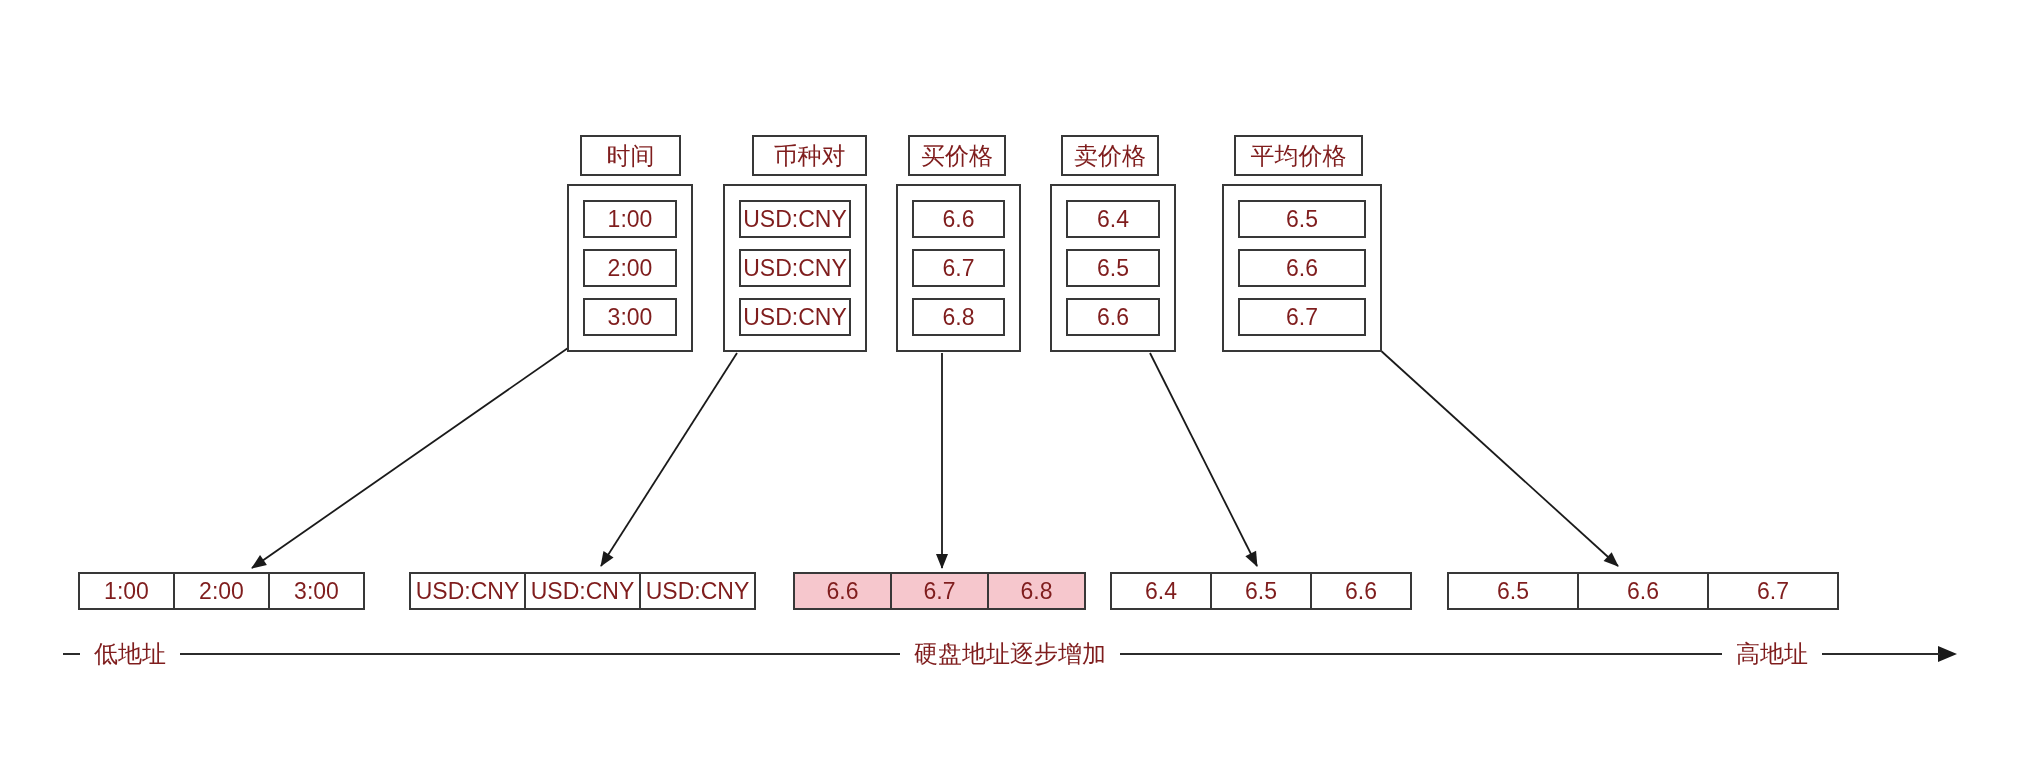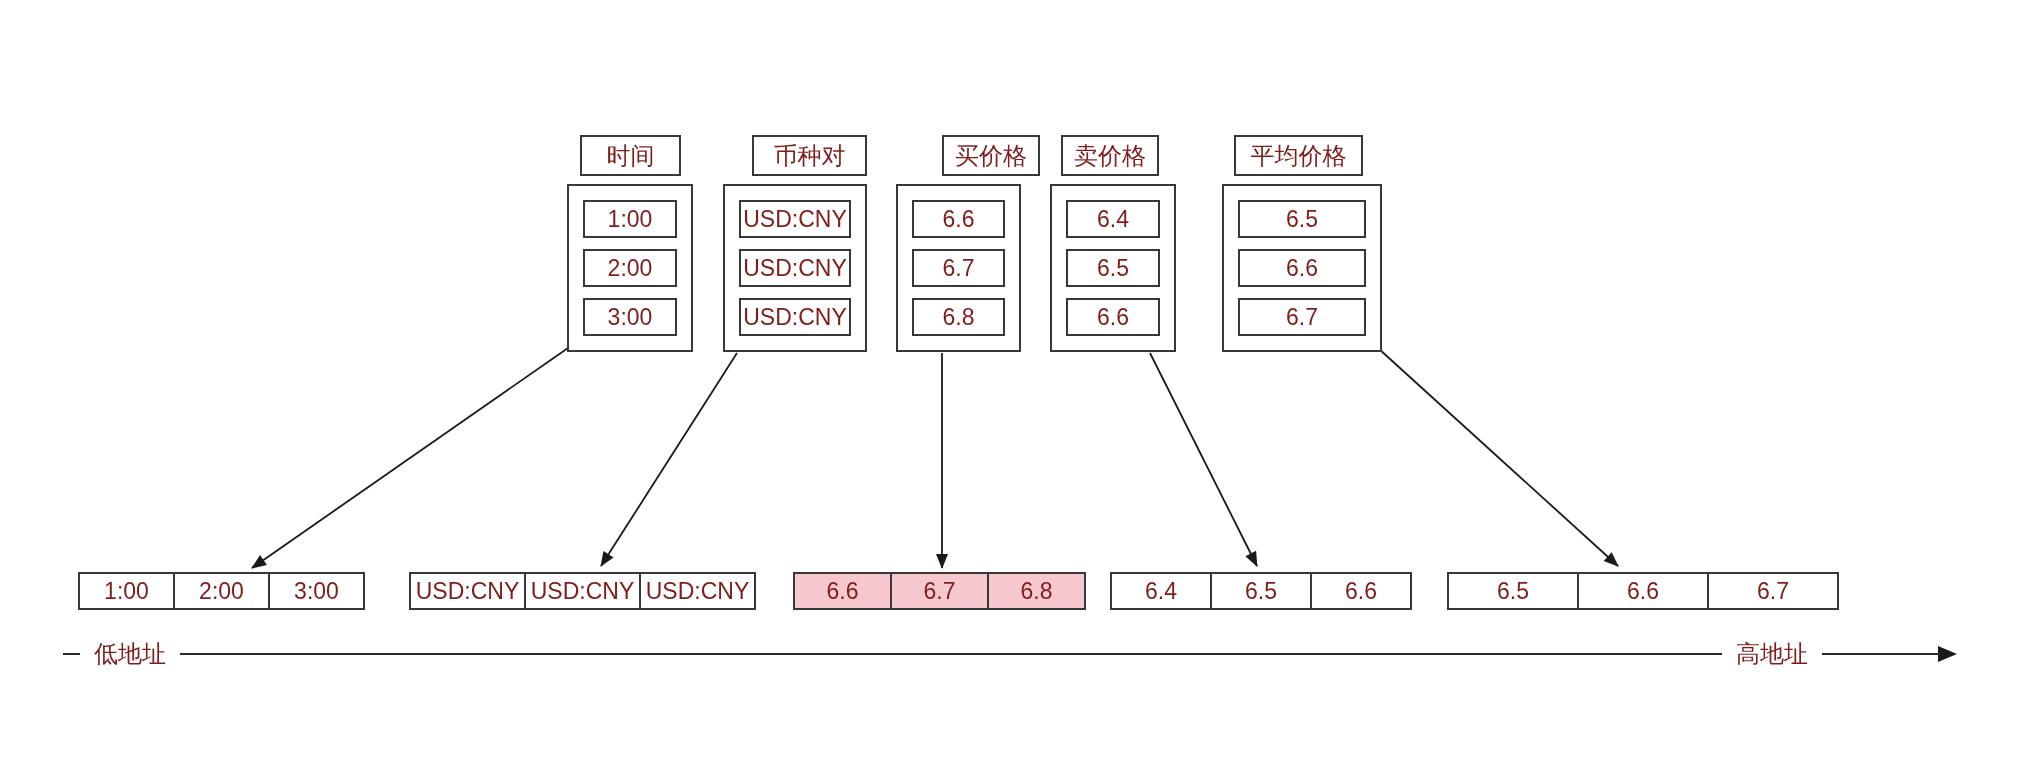--- a/index.html
+++ b/index.html
@@ -70,21 +70,21 @@
       <line x1="737" y1="353" x2="601" y2="566" marker-end="url(#ah)"></line>
       <line x1="942" y1="353" x2="942" y2="568" marker-end="url(#ah)"></line>
       <line x1="1150" y1="353" x2="1257" y2="566" marker-end="url(#ah)"></line>
       <line x1="1379" y1="349" x2="1618" y2="566" marker-end="url(#ah)"></line>
     </g>
     <polygon points="1938,646 1957,654 1938,662" fill="#1a1a1a"></polygon>
   </svg>
 
   <div class="hdr" style="left:580px;width:101px;">时间</div>
   <div class="hdr" style="left:736px;width:115px;margin-left:16px;">币种对</div>
-  <div class="hdr" style="left:908px;width:98px;margin-left:34px;">买价格</div>
+  <div class="hdr" style="left:908px;width:98px;">买价格</div>
   <div class="hdr" style="left:1061px;width:98px;">卖价格</div>
   <div class="hdr" style="left:1234px;width:129px;">平均价格</div>
 
   <div class="col" style="left:567px;width:126px;">
     <div class="cell">1:00</div>
     <div class="cell">2:00</div>
     <div class="cell">3:00</div>
   </div>
   <div class="col" style="left:723px;width:144px;">
     <div class="cell">USD:CNY</div>
@@ -128,15 +128,16 @@
     <div class="rcell" style="width:102px;">6.6</div>
   </div>
   <div class="rowgroup" style="left:1447px;">
     <div class="rcell" style="width:132px;">6.5</div>
     <div class="rcell" style="width:132px;">6.6</div>
     <div class="rcell" style="width:132px;">6.7</div>
   </div>
 
   <div class="axis-line"></div>
   <span class="axis-label" style="left:130px;">低地址</span>
+  <span class="axis-label" style="left:1010px;">硬盘地址逐步增加</span>
   <span class="axis-label" style="left:1772px;">高地址</span>
 
 </div>
 
 </body></html>

